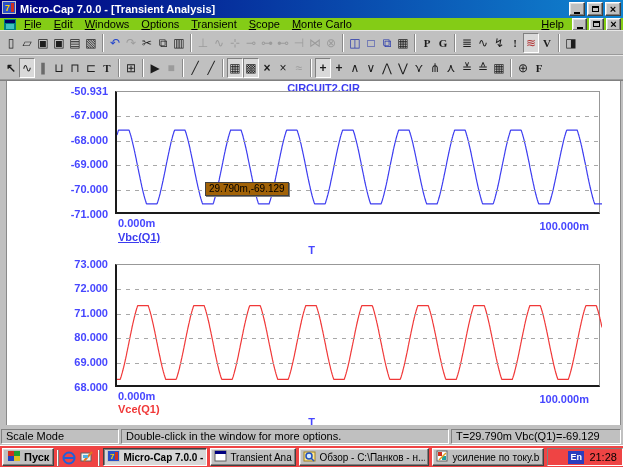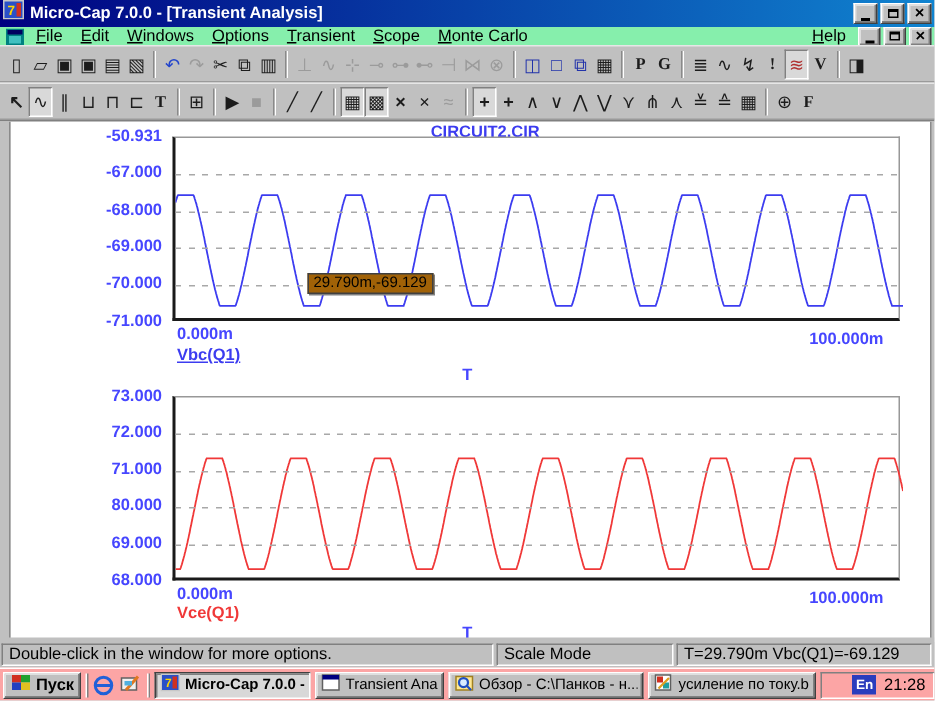--- a/index.html
+++ b/index.html
@@ -15,21 +15,21 @@
   .winbtn { width:16px; height:14px; margin-left:2px; background:#c0c0c0;
     border:1px solid; border-color:#ffffff #404040 #404040 #ffffff;
     box-shadow:inset -1px -1px 0 #808080, inset 1px 1px 0 #dfdfdf;
     display:flex; align-items:center; justify-content:center; font-size:10px; font-weight:bold; color:#000; }
   .winbtn.small { width:15px; height:13px; }
   .g-min { width:6px; height:2px; background:#000; margin-top:7px; }
   .g-rst { width:7px; height:6px; border:1px solid #000; border-top-width:2px; position:relative; }
   .g-cls { font-size:11px; line-height:10px; font-weight:bold; }
 
   
-  .menubar { height:12px; background:#86efac; display:flex; align-items:center;
+  .menubar { height:12px; background:#84cc16; display:flex; align-items:center;
     font-size:11px; padding:0 2px; flex:0 0 auto;text-align:center; }
   .mdiicon { width:12px; height:11px; margin:0 2px; }
   .menuitem { padding:0 6px; line-height:12px; white-space:nowrap; color:#000; }
   .menu-help { margin-left:auto; }
   .mdictrls { display:flex; }
 
   
   .toolbar { height:25px; background:#c0c0c0; display:flex; align-items:center;
     padding-left:3px; border-top:1px solid #e6e6e6; border-bottom:1px solid #9a9a9a; flex:0 0 auto; }
   .tbtn { width:16px; height:20px; display:flex; align-items:center; justify-content:center;
@@ -65,22 +65,22 @@
 
   
   .statusbar { height:17px; background:#c0c0c0; display:flex; gap:2px; padding:1px 2px 1px 1px; flex:0 0 auto; }
   .spane { border:1px solid; border-color:#808080 #ffffff #ffffff #808080;
     font-size:11px; line-height:13px; padding:0 4px; white-space:nowrap; overflow:hidden; }
   .spane.s1 { width:118px; }
   .spane.s2 { flex:1; }
   .spane.s3 { width:170px; }
 
   
-  .taskbar { height:22px; background:#fca5a5; border-top:1px solid #ffffff; display:flex;
-    align-items:center; padding:1px 2px; gap:3px; flex:0 0 auto; }
+  .taskbar { height:22px; background:#ef4444; border-top:1px solid #ffffff; display:flex;
+    align-items:flex-end; padding:1px 2px; gap:3px; flex:0 0 auto; }
   .startbtn { height:18px; display:flex; align-items:center; gap:3px; padding:0 4px;
     font-size:11px; font-weight:bold; background:#c0c0c0;
     border:1px solid; border-color:#ffffff #404040 #404040 #ffffff;
     box-shadow:inset -1px -1px 0 #808080, inset 1px 1px 0 #dfdfdf; }
   .qsep { width:3px; height:16px; border-left:1px solid #ffffff; border-right:1px solid #808080; }
   .qicon { width:18px; height:18px; display:flex; align-items:center; justify-content:center; }
   .taskbtn { height:18px; display:flex; align-items:center; gap:3px; padding:0 3px;
     font-size:10px; white-space:nowrap; overflow:hidden; background:#c0c0c0;
     border:1px solid; border-color:#ffffff #404040 #404040 #ffffff;
     box-shadow:inset -1px -1px 0 #808080, inset 1px 1px 0 #dfdfdf; }
@@ -274,22 +274,22 @@
     <div class="xend" style="top:312px">100.000m</div>
     <div class="tracelab vce" style="top:322px">Vce(Q1)</div>
     <div class="tlab" style="top:335px">T</div>
 
     <div class="wedge-l"></div>
     <div class="wedge-r"></div>
     <div class="wedge-b"></div>
   </div>
 
   <div class="statusbar">
+    <div class="spane s1">Scale Mode</div>
     <div class="spane s2">Double-click in the window for more options.</div>
-    <div class="spane s1">Scale Mode</div>
     <div class="spane s3">T=29.790m Vbc(Q1)=-69.129</div>
   </div>
 
   <div class="taskbar">
     <div class="startbtn">
       <span><svg width="14" height="13">
             <rect x="1" y="1" width="6" height="5" fill="#d03020"></rect>
             <rect x="7" y="1" width="6" height="5" fill="#20a030"></rect>
             <rect x="1" y="6" width="6" height="5" fill="#2040c0"></rect>
             <rect x="7" y="6" width="6" height="5" fill="#e0c020"></rect>

